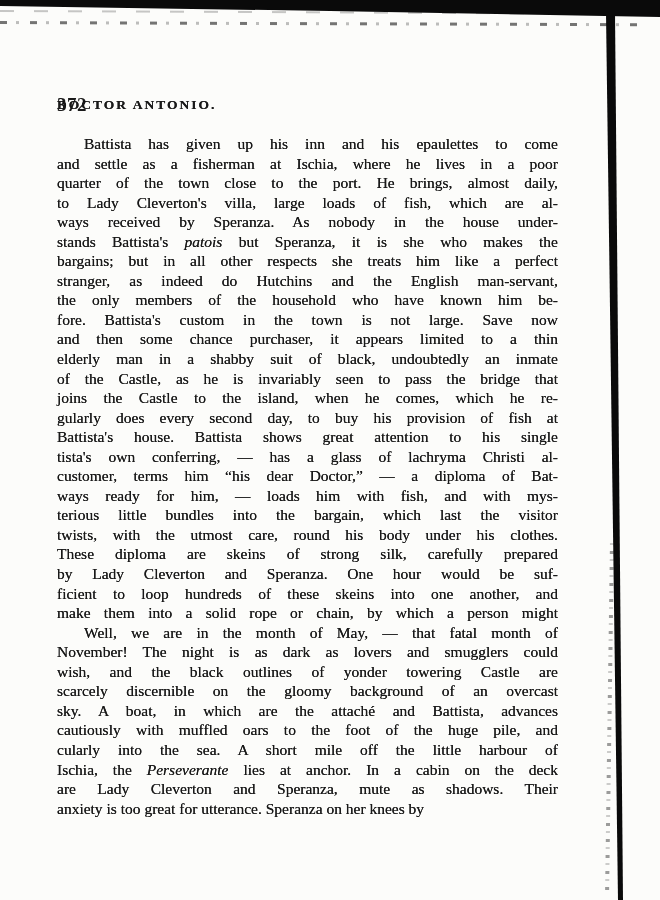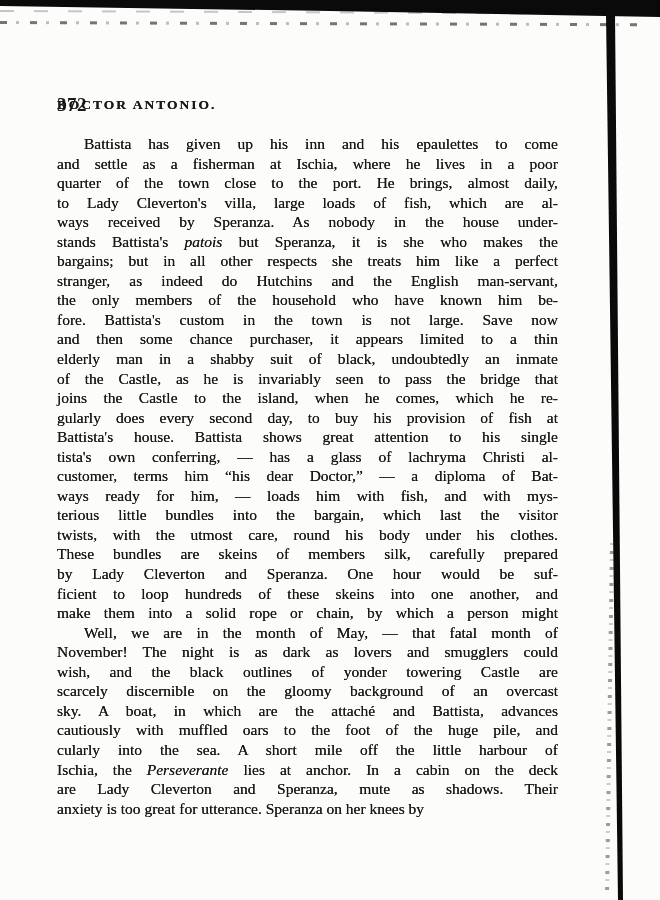--- a/index.html
+++ b/index.html
@@ -109,21 +109,21 @@
         <div class="line justified">elderly man in a shabby suit of black, undoubtedly an inmate</div>
         <div class="line justified">of the Castle, as he is invariably seen to pass the bridge that</div>
         <div class="line justified">joins the Castle to the island, when he comes, which he re-</div>
         <div class="line justified">gularly does every second day, to buy his provision of fish at</div>
         <div class="line justified">Battista's house.  Battista shows great attention to his single</div>
         <div class="line justified">tista's own conferring, — has a glass of lachryma Christi al-</div>
         <div class="line justified">customer, terms him “his dear Doctor,” — a diploma of Bat-</div>
         <div class="line justified">ways ready for him, — loads him with fish, and with mys-</div>
         <div class="line justified">terious little bundles into the bargain, which last the visitor</div>
         <div class="line justified">twists, with the utmost care, round his body under his clothes.</div>
-        <div class="line justified">These bundles are skeins of members silk, carefully prepared</div>
+        <div class="line justified">These diploma are skeins of strong silk, carefully prepared</div>
         <div class="line justified">by Lady Cleverton and Speranza.  One hour would be suf-</div>
         <div class="line justified">ficient to loop hundreds of these skeins into one another, and</div>
         <div class="line justified">make them into a solid rope or chain, by which a person might</div>
       </div>
       <div>
         <div class="line justified indent">Well, we are in the month of May, — that fatal month of</div>
         <div class="line justified">November!  The night is as dark as lovers and smugglers could</div>
         <div class="line justified">wish, and the black outlines of yonder towering Castle are</div>
         <div class="line justified">scarcely discernible on the gloomy background of an overcast</div>
         <div class="line justified">sky.  A boat, in which are the attaché and Battista, advances</div>

